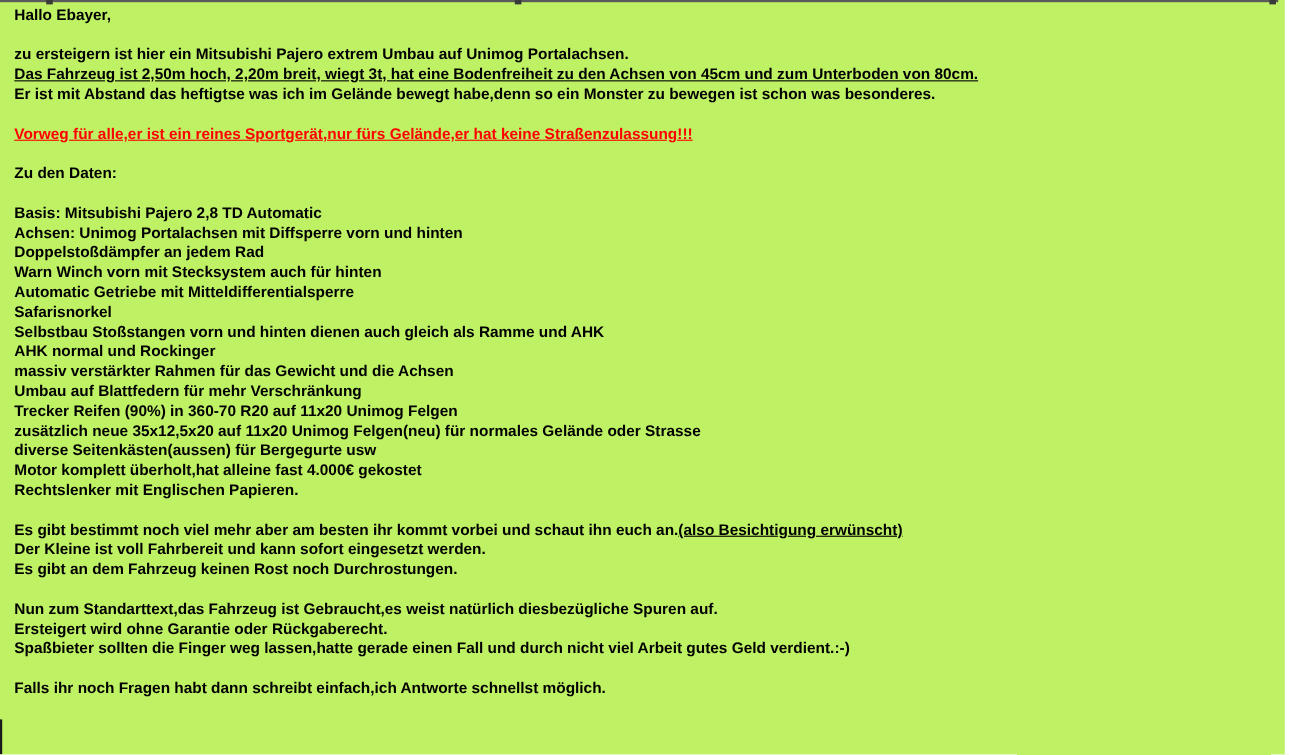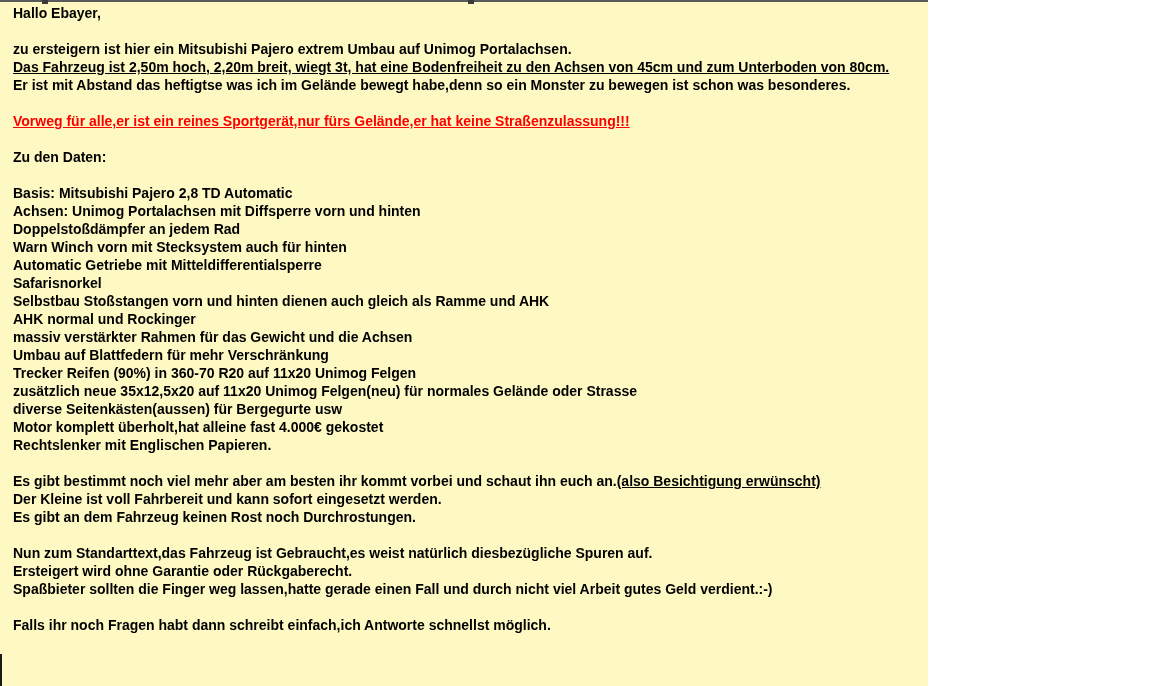--- a/index.html
+++ b/index.html
@@ -2,23 +2,23 @@
 <html><head>
 <meta charset="utf-8">
 <style>
   html, body {
     margin: 0;
     padding: 0;
     background: #ffffff;
   }
   .page {
     position: relative;
-    width: 928px;
+    width: 1168px;
     height: 686px;
-    background: #fef9c3;
+    background: #bef264;
     overflow: hidden;
     font-family: "Liberation Sans", "DejaVu Sans", sans-serif;
   }
   .top-rule {
     position: absolute;
     top: 0;
     left: 0;
     width: 1162px;
     height: 2px;
     background: #5a5a5a;

